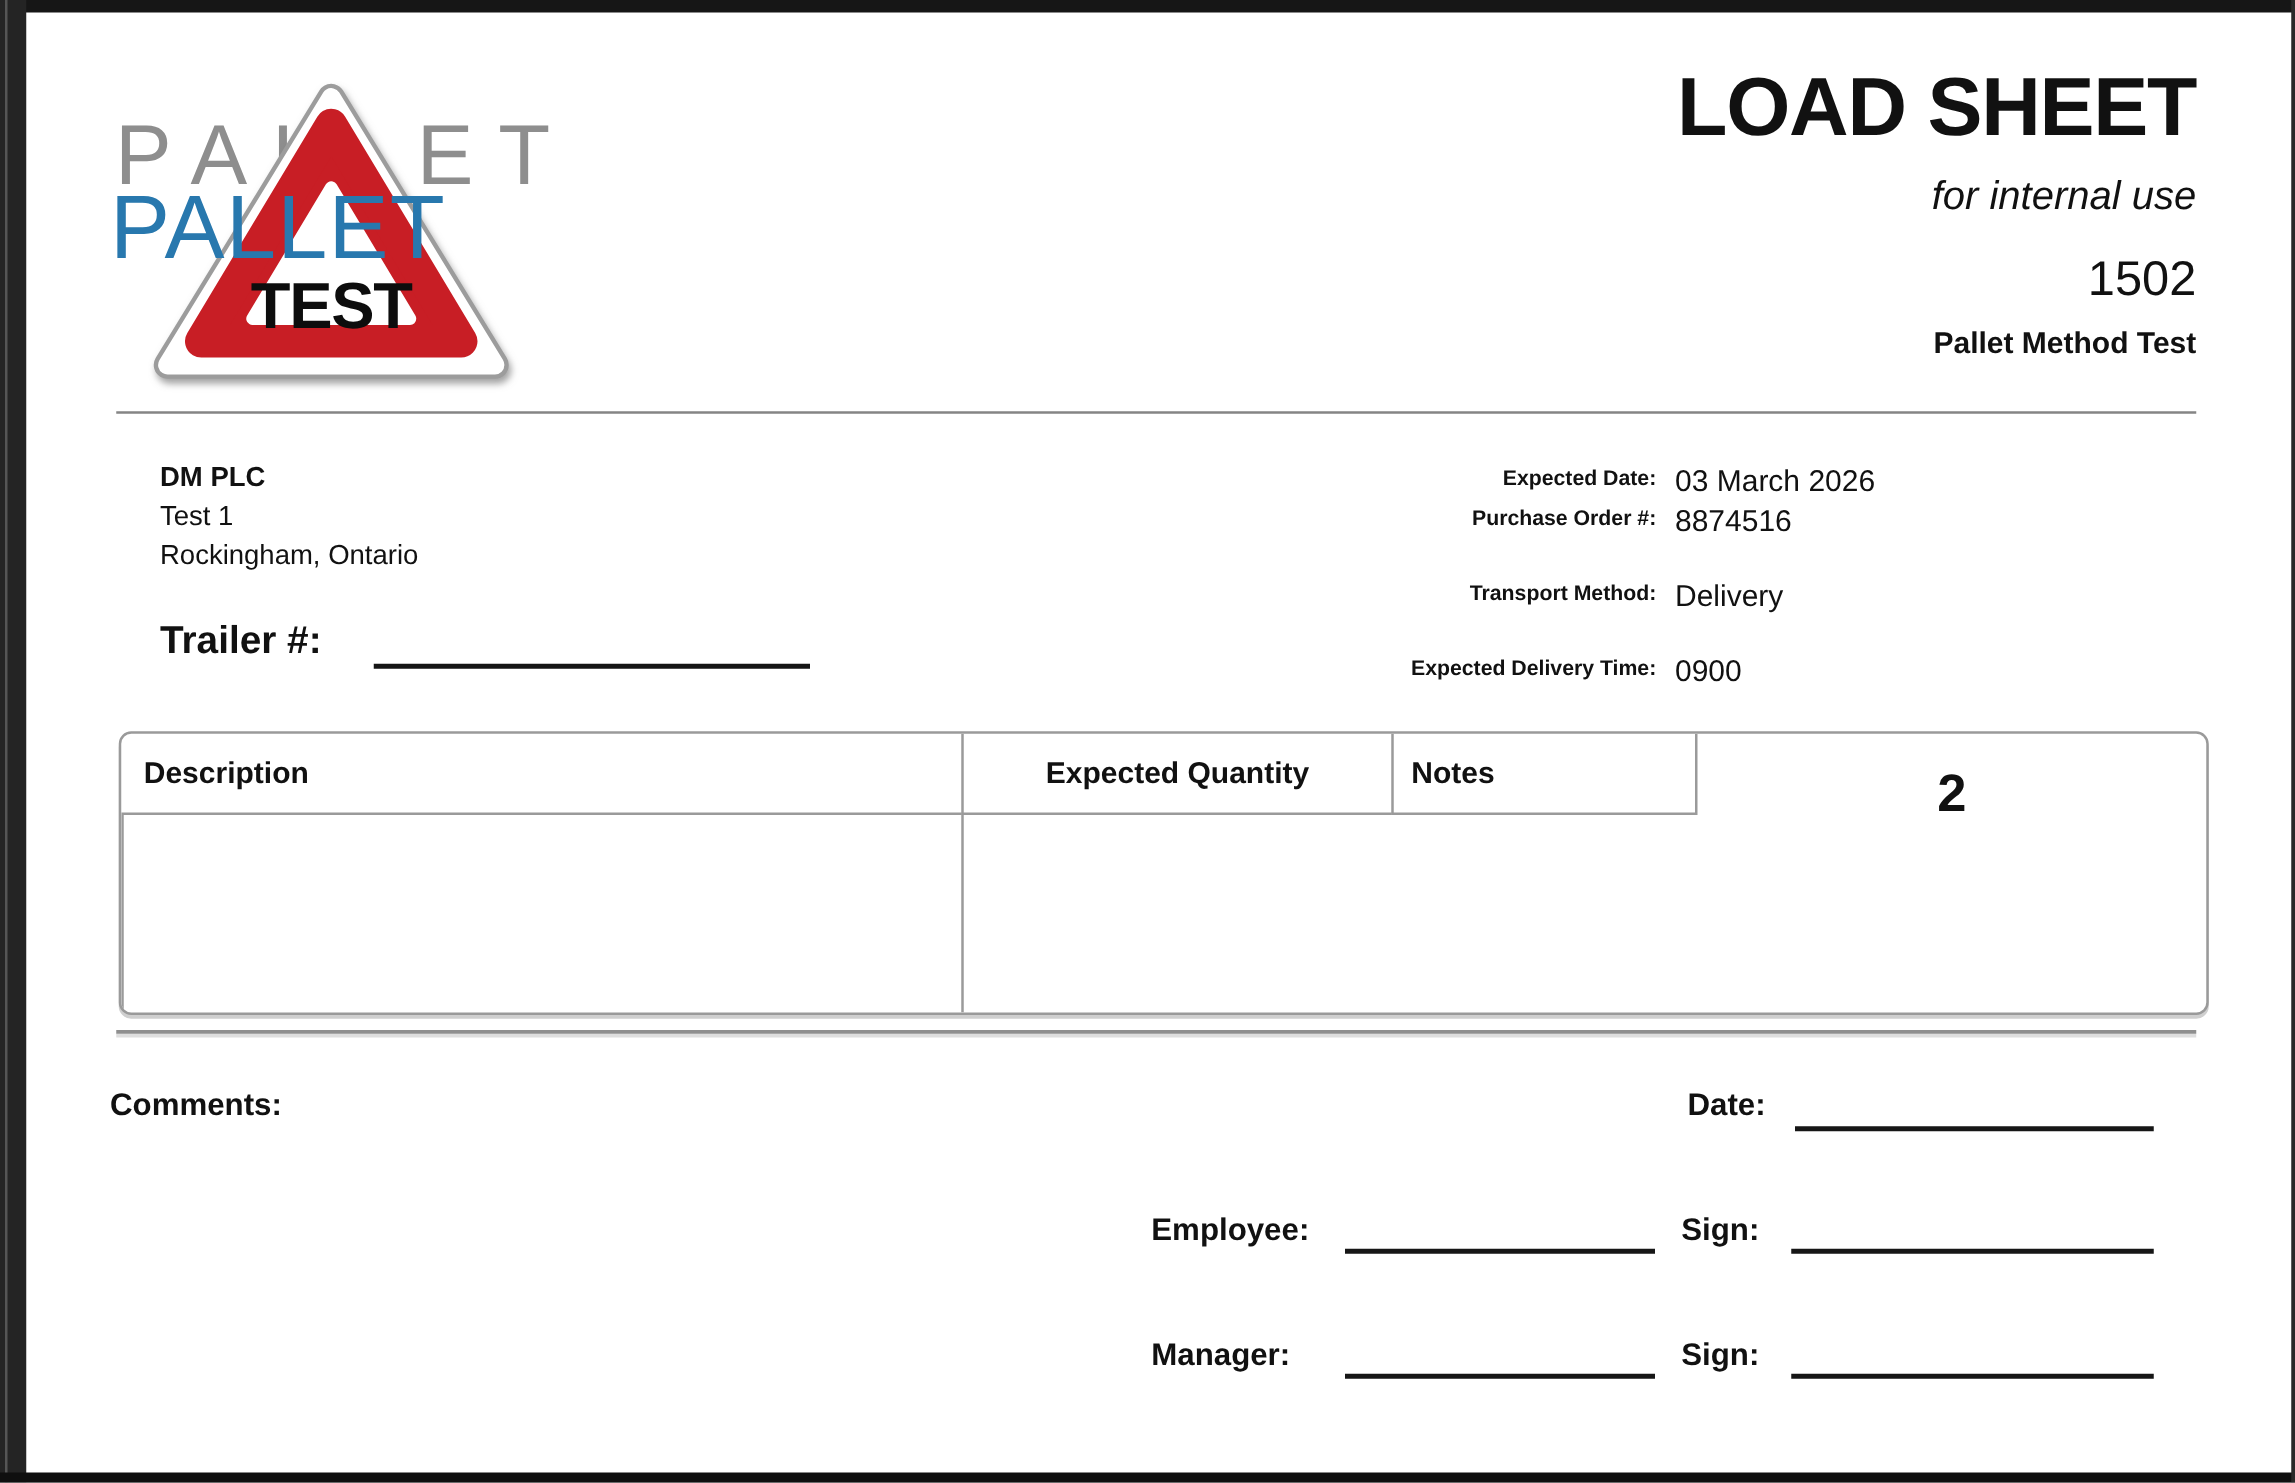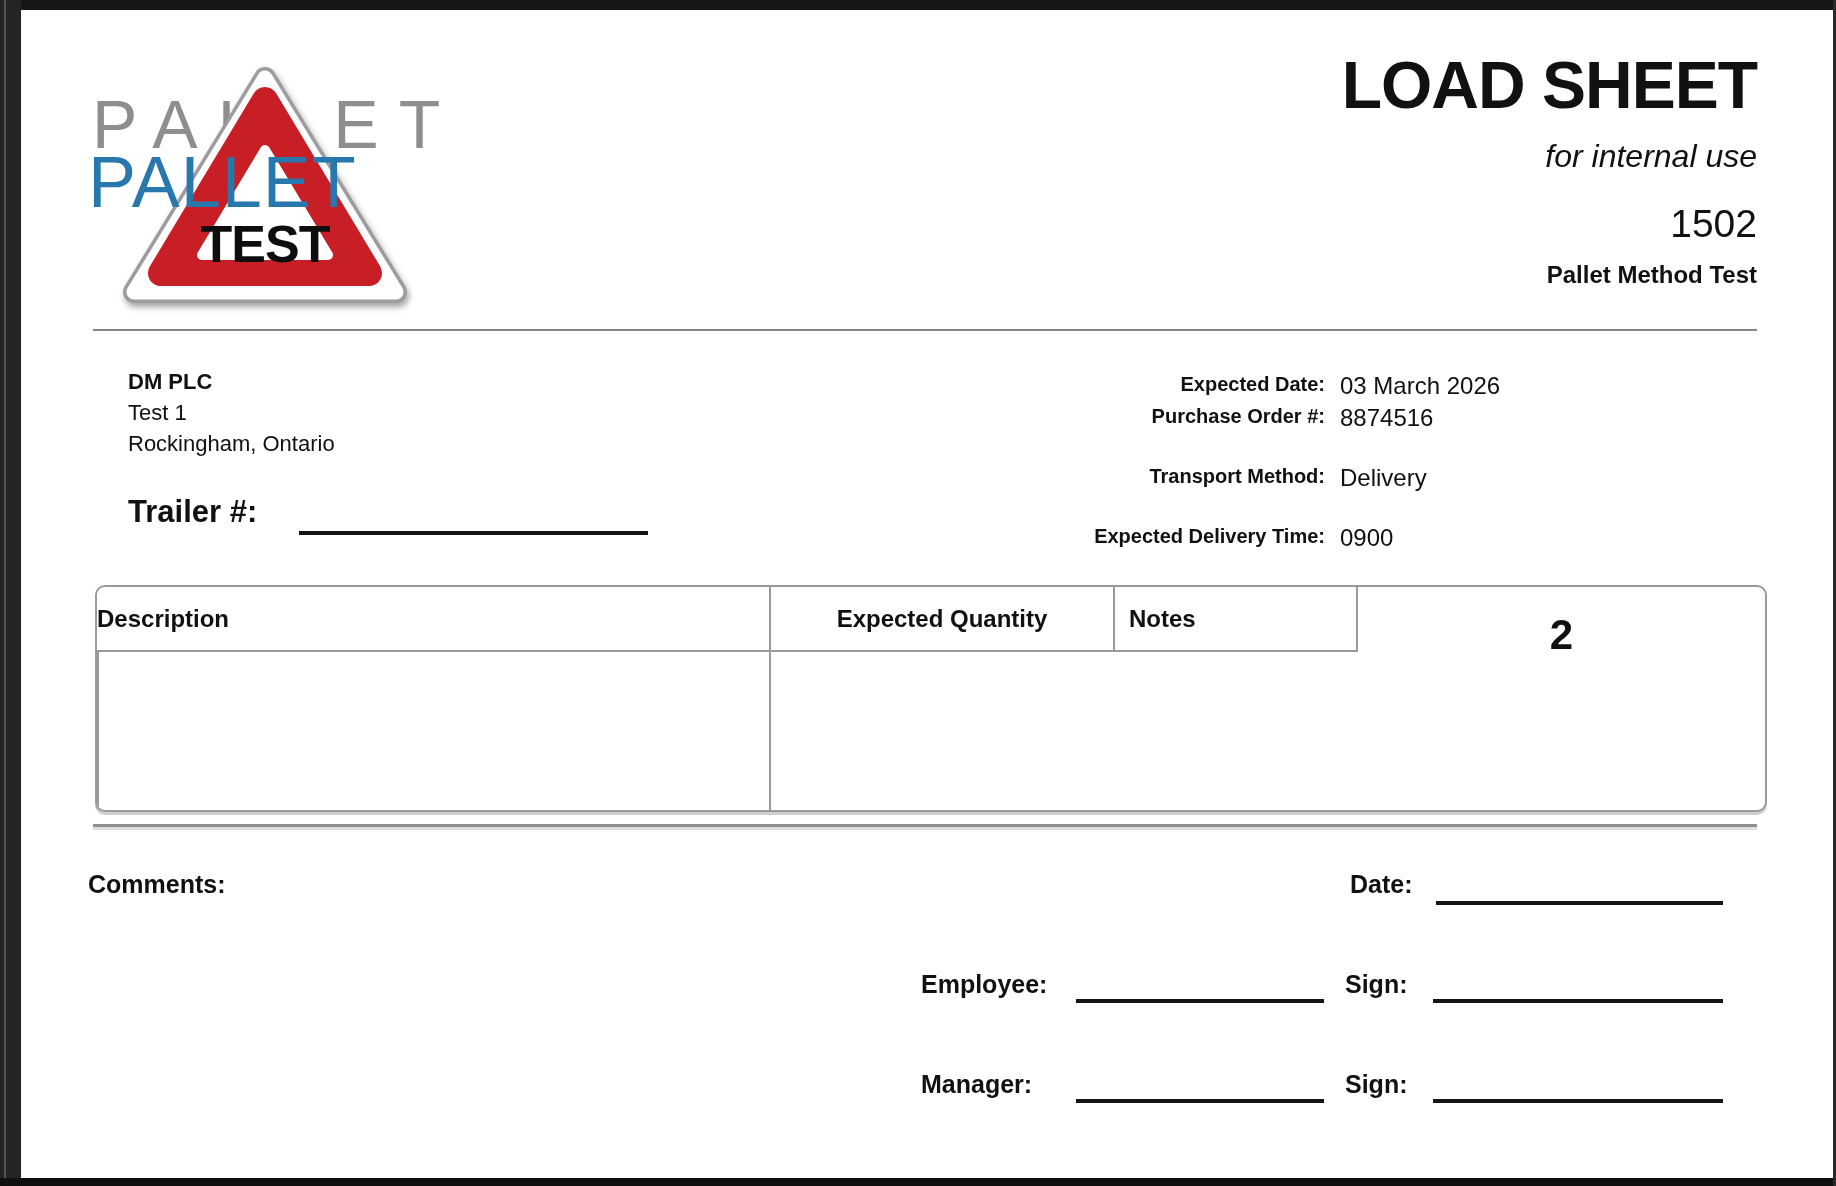--- a/index.html
+++ b/index.html
@@ -37,37 +37,37 @@
   .rule-1 { position:absolute; left:93px; top:329px; width:1664px; height:2px; background:#858585; }
   .rule-2 { position:absolute; left:93px; top:824px; width:1664px; height:3px; background:#8f8f8f; box-shadow:0 3px 0 #dedede; }
 
   
   .consignee { position:absolute; left:128px; top:366px; font-size:22px; line-height:31px; }
   .consignee .name { font-weight:700; }
   .trailer-label { position:absolute; left:128px; top:496px; font-size:31px; font-weight:700; line-height:1; }
   .trailer-line  { position:absolute; left:299px; top:531px; width:349px; height:4px; background:#151515; }
 
   
-  .oi-label { position:absolute; left:600px; width:725px; text-align:right; font-size:20px; font-weight:700; line-height:1; }
+  .oi-label { position:absolute; left:600px; width:725px; text-align:right; font-size:17px; font-weight:700; line-height:1; }
   .oi-value { position:absolute; left:1340px; font-size:24px; line-height:1; }
   .oi-r1 { top:374px; } .oi-r2 { top:406px; } .oi-r3 { top:466px; } .oi-r4 { top:526px; }
 
   
   .loadtable {
     position:absolute; left:95px; top:585px; width:1672px; height:227px;
     border:2px solid #9a9a9a; border-radius:10px; background:#fff;
     box-shadow:0 3px 0 #cfcfcf;
     display:grid; grid-template-columns:672px 344px 243px 1fr; grid-template-rows:65px 1fr;
     overflow:hidden;
   }
   .loadtable .th {
     display:flex; align-items:center; font-size:24px; font-weight:700;
     border-bottom:2px solid #9a9a9a;
   }
-  .th-desc   { padding-left:0; }
+  .th-desc   { padding-left:18px; }
   .th-exp    { justify-content:center; }
   .th-loaded { justify-content:center; }
   .th-notes  { padding-left:14px; }
   .col-b { border-left:2px solid #9a9a9a; }
   .td-desc { position:relative; }
   .annotation {
     position:absolute; left:7px; top:9px; width:550px; height:117px;
     border:4px solid #dc4123; border-radius:26px;
   }
   .item-name    { position:absolute; left:14px; top:11px;  font-size:31px; font-weight:700; line-height:1; }

